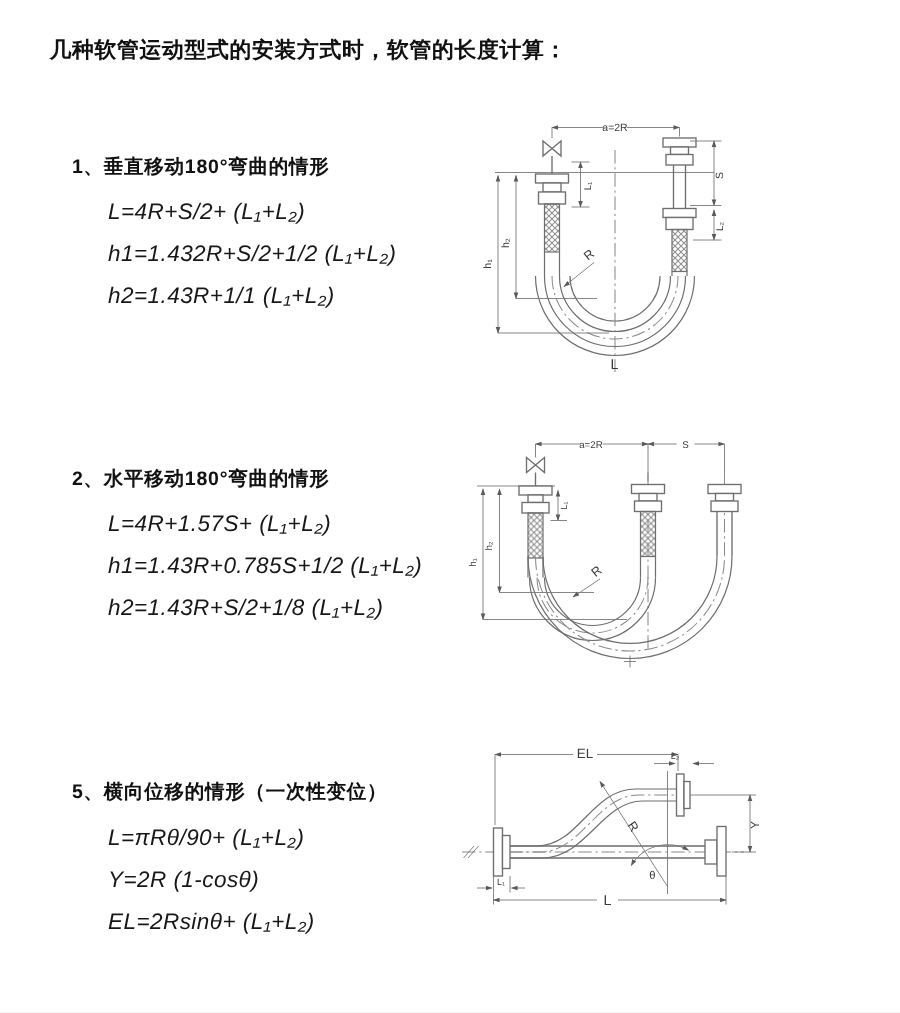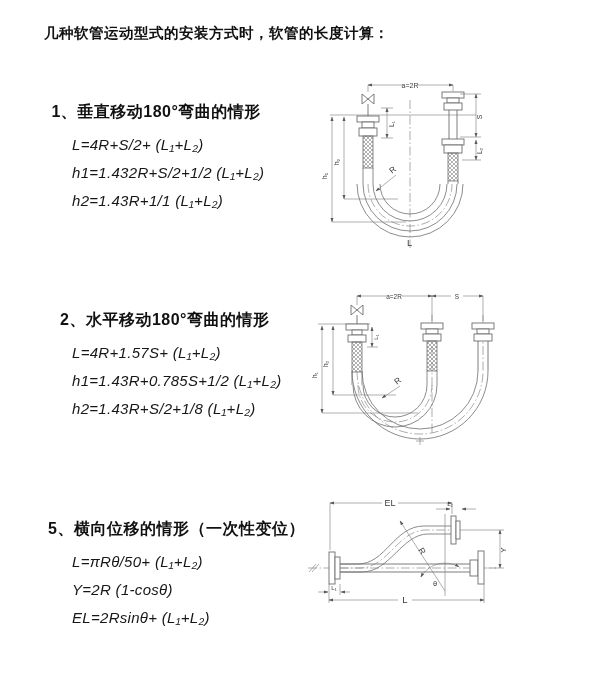--- a/index.html
+++ b/index.html
@@ -2,25 +2,25 @@
 <html><head>
 <meta charset="utf-8">
 <style>
   html,body{margin:0;padding:0;background:#fff;}
   .page{
     position:relative;width:600px;height:675px;background:#ffffff;
     font-family:"Liberation Sans",sans-serif;color:#1c1c1c;overflow:hidden;
     border-right:1px solid #c9c9c9;border-bottom:1px solid #e3e3e3;
   }
   .doc-title{
-    position:absolute;left:44px;top:24px;font-size:14.5px;font-weight:bold;
+    position:absolute;left:33px;top:24px;font-size:14.5px;font-weight:bold;
     letter-spacing:0.5px;color:#111;
   }
   .section{position:absolute;left:48px;}
-  .sec-heading{font-size:16px;font-weight:bold;color:#111;letter-spacing:0.5px;text-align:center;}
+  .sec-heading{font-size:13px;font-weight:bold;color:#111;letter-spacing:0.5px;}
   .formulas{margin:8px 0 0 24px;padding:0;list-style:none;}
   .formulas li{font-size:15px;line-height:28px;color:#171717;letter-spacing:0.3px;font-style:italic;}
   .fig{position:absolute;}
   svg{display:block;}
   svg text{font-family:"Liberation Sans",sans-serif;fill:#3b3b3b;}
   .dwg{stroke:#6e6e6e;stroke-width:0.9;fill:none;}
   .thin{stroke:#787878;stroke-width:0.6;fill:none;}
   .cl{stroke:#8a8a8a;stroke-width:0.7;fill:none;stroke-dasharray:9 2.5 1.5 2.5;}
   .fit{stroke:#6e6e6e;stroke-width:0.9;fill:#ffffff;}
   .hose{stroke:#6e6e6e;stroke-width:0.8;}
@@ -46,21 +46,21 @@
     <ul class="formulas">
       <li>L=4R+1.57S+ (L₁+L₂)</li>
       <li>h1=1.43R+0.785S+1/2 (L₁+L₂)</li>
       <li>h2=1.43R+S/2+1/8 (L₁+L₂)</li>
     </ul>
   </div>
 
   <div class="section" style="top:519px;">
     <div class="sec-heading">5、横向位移的情形（一次性变位）</div>
     <ul class="formulas">
-      <li>L=πRθ/50+ (L₁+L₂)</li>
+      <li>L=πRθ/90+ (L₁+L₂)</li>
       <li>Y=2R (1-cosθ)</li>
       <li>EL=2Rsinθ+ (L₁+L₂)</li>
     </ul>
   </div>
 
   <div class="fig" style="left:310px;top:72px;">
     <svg width="280" height="185" viewBox="0 0 280 185">
       <defs>
         <marker id="ma" viewBox="0 0 10 10" refX="9" refY="5" markerWidth="7.5" markerHeight="7.5" orient="auto-start-reverse">
           <path d="M0,1.6 L10,5 L0,8.4 Z" fill="#5a5a5a"></path>

